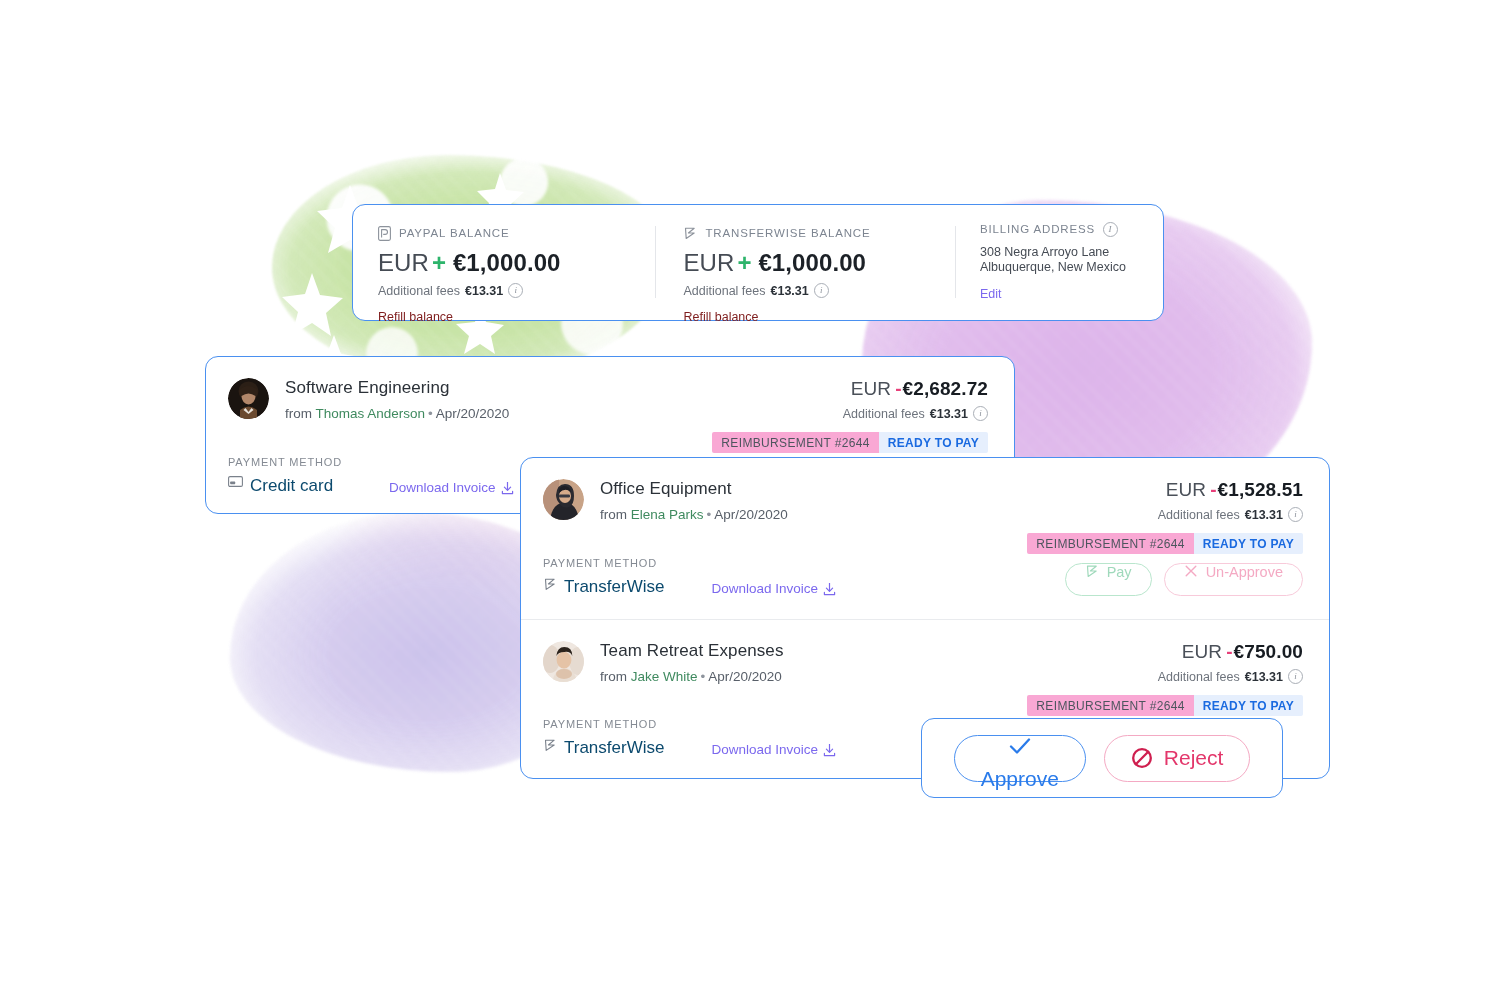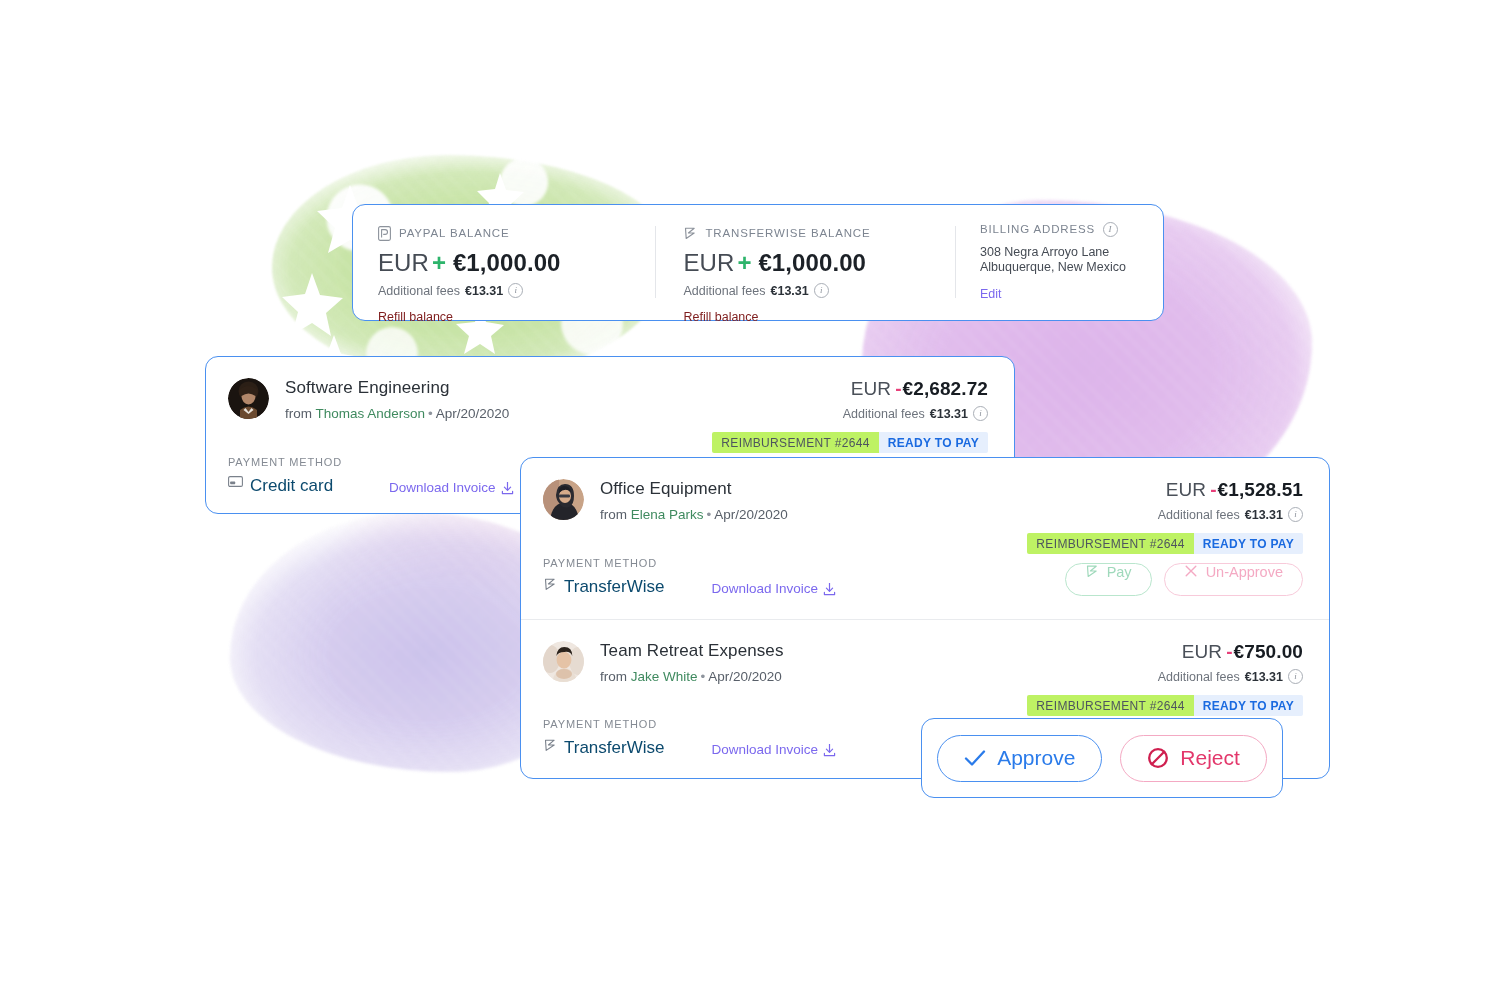--- a/index.html
+++ b/index.html
@@ -242,21 +242,21 @@
   .fees b { color: #2b3138; font-weight: 700; }
 
   .badges {
     margin-top: 11px;
     display: flex;
     justify-content: flex-end;
     align-items: stretch;
     height: 21px;
   }
   .badge-ref {
-    background: #bef264;
+    background: #f9a8d4;
     color: #4e555e;
     font-size: 12px;
     letter-spacing: .35px;
     padding: 0 9px;
     display: flex;
     align-items: center;
     border-radius: 2px 0 0 2px;
   }
   .badge-state {
     background: #e6effd;
@@ -348,21 +348,21 @@
     align-items: center;
     gap: 11px;
     height: 47px;
     padding: 0 26px;
     border-radius: 24px;
     font-size: 21px;
     background: #fff;
     box-sizing: border-box;
     cursor: pointer;
   }
-  #btn-approve { border: 1.5px solid #4a90f0; color: #2a7bea; }
+  #btn-approve { border: 1.5px solid #4a90f0; color: #2a7bea; flex-direction: column; }
   #btn-reject  { border: 1.5px solid #f4a9c3; color: #e3376b; }
 
   .layer-se { z-index: 20; }
   .layer-stack { z-index: 30; }
   .layer-balance { z-index: 10; }
 
   svg { display: block; }
 </style>
 </head>
 <body>

